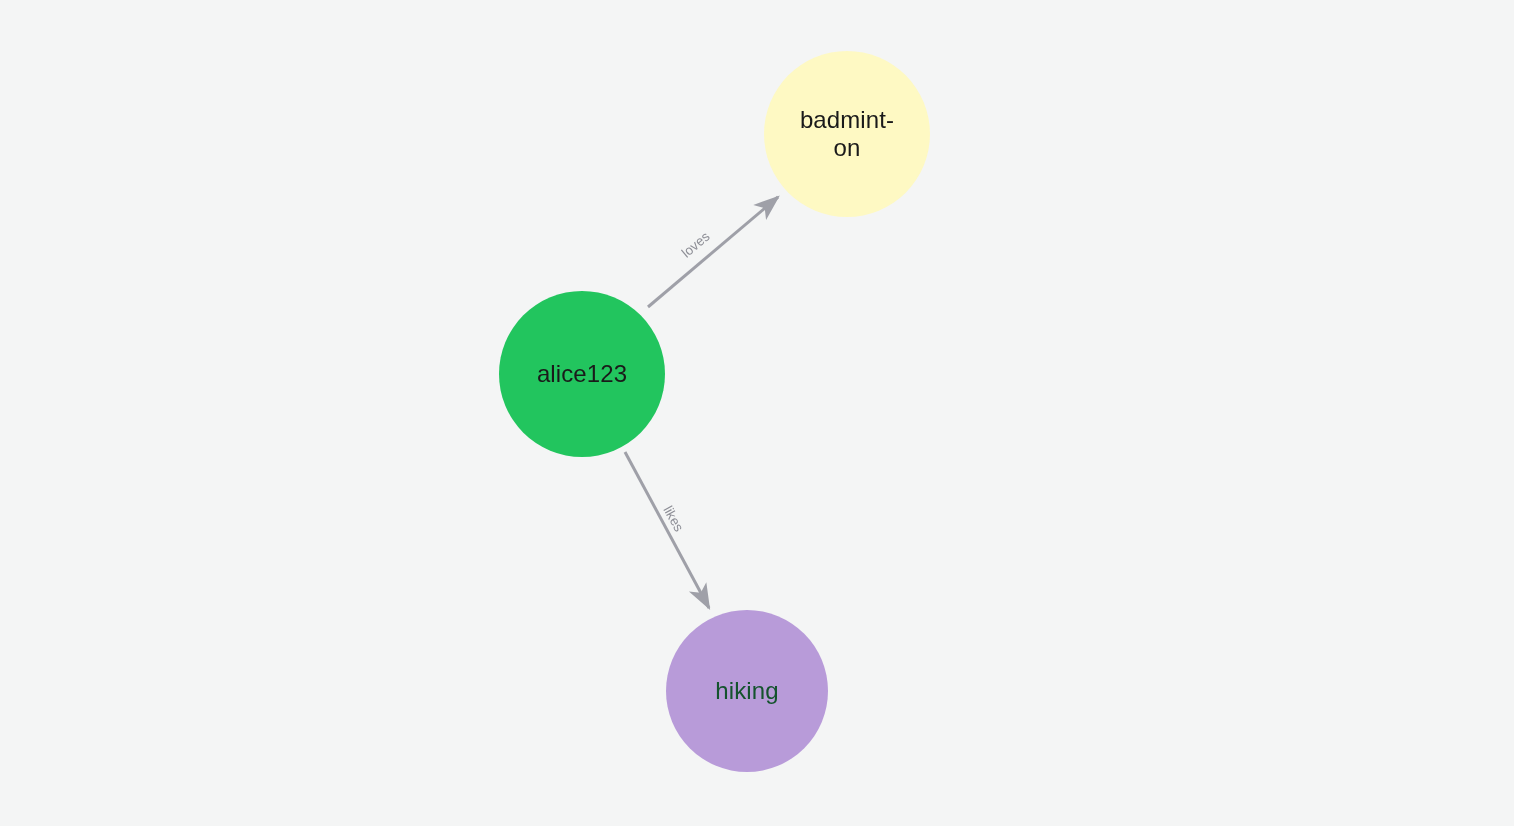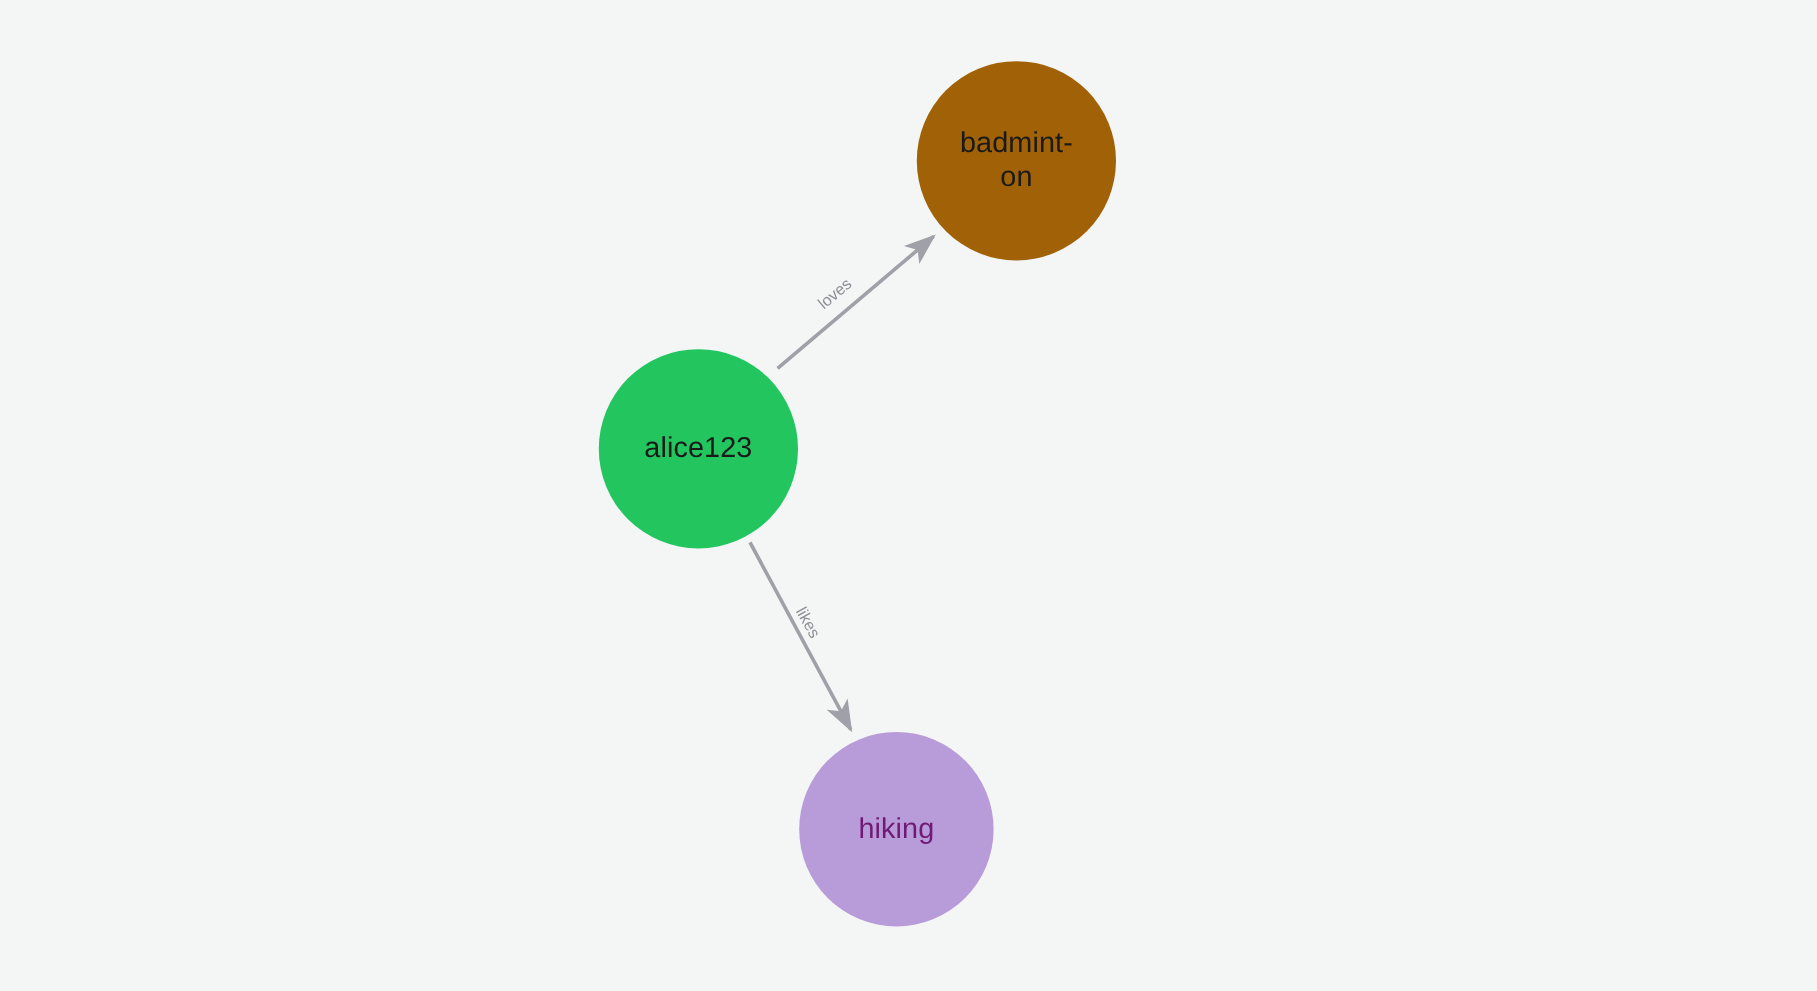--- a/index.html
+++ b/index.html
@@ -78,22 +78,22 @@
   </div>
 
   <div class="edge-label" style="left: 673px; top: 519px; transform: translate(-50%, -50%) rotate(61deg); color: rgb(141, 142, 150);">
     <span>likes</span>
   </div>
 
   <div class="graph-node" style="left:499px; top:291px; width:166px; height:166px; background:#22c55e;">
     <span class="node-label" style="color: rgb(26, 26, 26);">alice123</span>
   </div>
 
-  <div class="graph-node" style="left:764px; top:51px; width:166px; height:166px; background:#a16207;">
+  <div class="graph-node" style="left:764px; top:51px; width:166px; height:166px; background:#fef9c3;">
     <span class="node-label" style="color: rgb(26, 26, 26);">badmint-
 on</span>
   </div>
 
   <div class="graph-node" style="left:666px; top:610px; width:162px; height:162px; background:#b89bd9;">
-    <span class="node-label" style="color: #701a75;">hiking</span>
+    <span class="node-label" style="color: #14532d;">hiking</span>
   </div>
 
 </div>
 
 </body></html>

